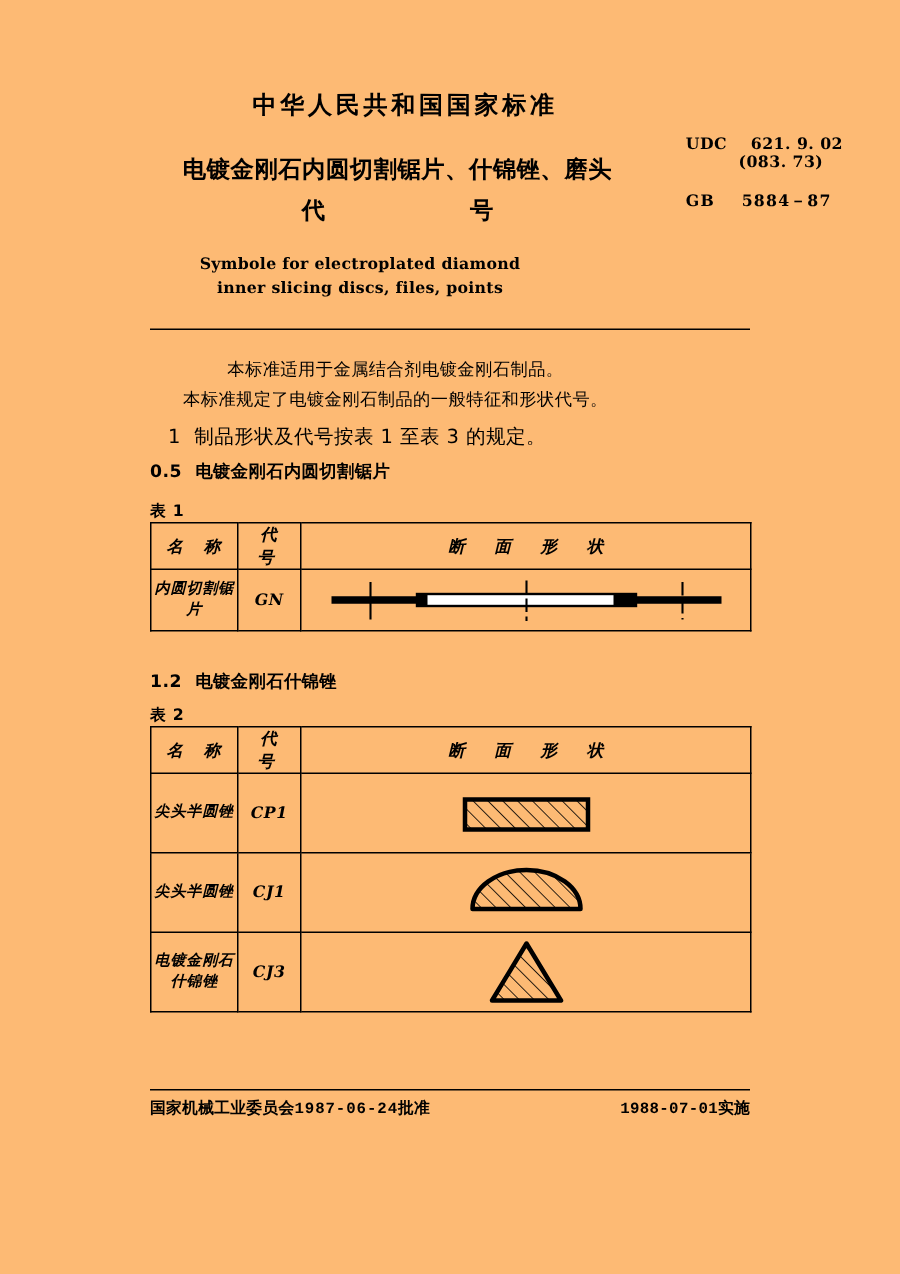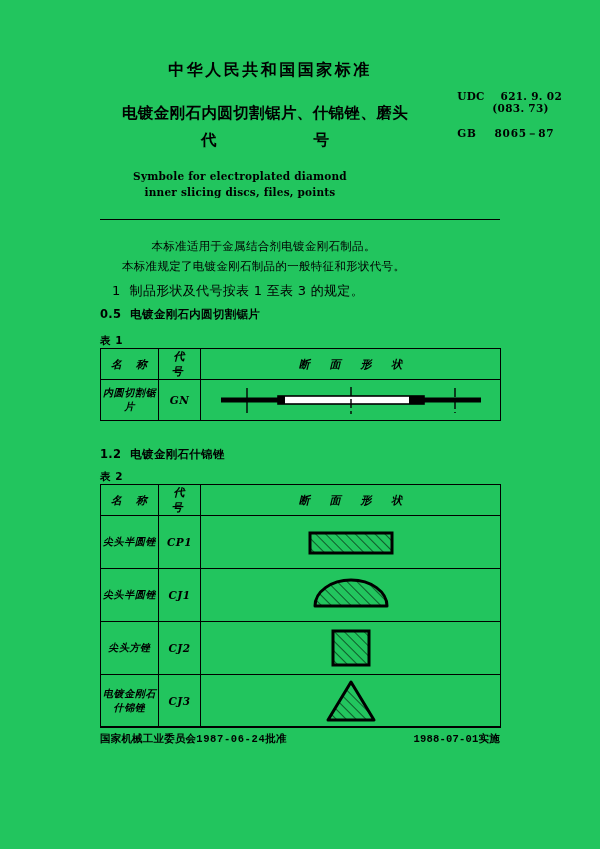--- a/index.html
+++ b/index.html
@@ -13,21 +13,21 @@
     font-family: "DejaVu Sans", "Liberation Sans", sans-serif;
     color: #000000;
     position: relative;
     overflow: hidden;
   }
   .page {
     position: absolute;
     left: 0; top: 0;
     width: 600px;
     height: 849px;
-    background: #22c55e;
+    background: #fdba74;
   }
 
   
   .header {
     position: absolute;
     left: 0; top: 60px;
     width: 600px;
   }
   .nat-std {
     text-align: center;
@@ -250,21 +250,21 @@
     <div class="code-block">
       <div class="udc-line">
         <span>UDC</span>
         &nbsp;&nbsp;
         <span>621. 9. 02</span>
       </div>
       <div class="udc-sub">(083. 73)</div>
       <div class="gb-line">
         <span>GB</span>
         &nbsp;&nbsp;
-        <span>8065－87</span>
+        <span>5884－87</span>
       </div>
     </div>
   </div>
 
   <div class="eng-title">
     <div>Symbole for electroplated diamond</div>
     <div>inner slicing discs, files, points</div>
   </div>
 
   <div class="hrule hrule-top"></div>
@@ -380,36 +380,20 @@
                 <pattern id="hatchB" width="7" height="7" patternUnits="userSpaceOnUse" patternTransform="rotate(-45)">
                   <line x1="0" y1="0" x2="0" y2="7" stroke="#000" stroke-width="1.1"></line>
                 </pattern>
               </defs>
               <path d="M5 31 A 36 26 0 0 1 77 31 Z" fill="url(#hatchB)" stroke="#000" stroke-width="3" stroke-linejoin="round"></path>
             </svg>
           </div>
         </td>
       </tr>
 
-      <tr>
-        <td class="c-name">尖头方锉</td>
-        <td class="c-code">CJ2</td>
-        <td class="c-shape">
-          <div class="shape-wrap">
-            <svg width="46" height="44" viewBox="0 0 46 44">
-              <defs>
-                <pattern id="hatchC" width="7" height="7" patternUnits="userSpaceOnUse" patternTransform="rotate(-45)">
-                  <line x1="0" y1="0" x2="0" y2="7" stroke="#000" stroke-width="1.1"></line>
-                </pattern>
-              </defs>
-              <rect x="5" y="5" width="36" height="34" fill="url(#hatchC)" stroke="#000" stroke-width="3"></rect>
-            </svg>
-          </div>
-        </td>
-      </tr>
 
       <tr>
         <td class="c-name">电镀金刚石什锦锉</td>
         <td class="c-code">CJ3</td>
         <td class="c-shape">
           <div class="shape-wrap">
             <svg width="56" height="48" viewBox="0 0 56 48">
               <defs>
                 <pattern id="hatchD" width="7" height="7" patternUnits="userSpaceOnUse" patternTransform="rotate(-45)">
                   <line x1="0" y1="0" x2="0" y2="7" stroke="#000" stroke-width="1.1"></line>

